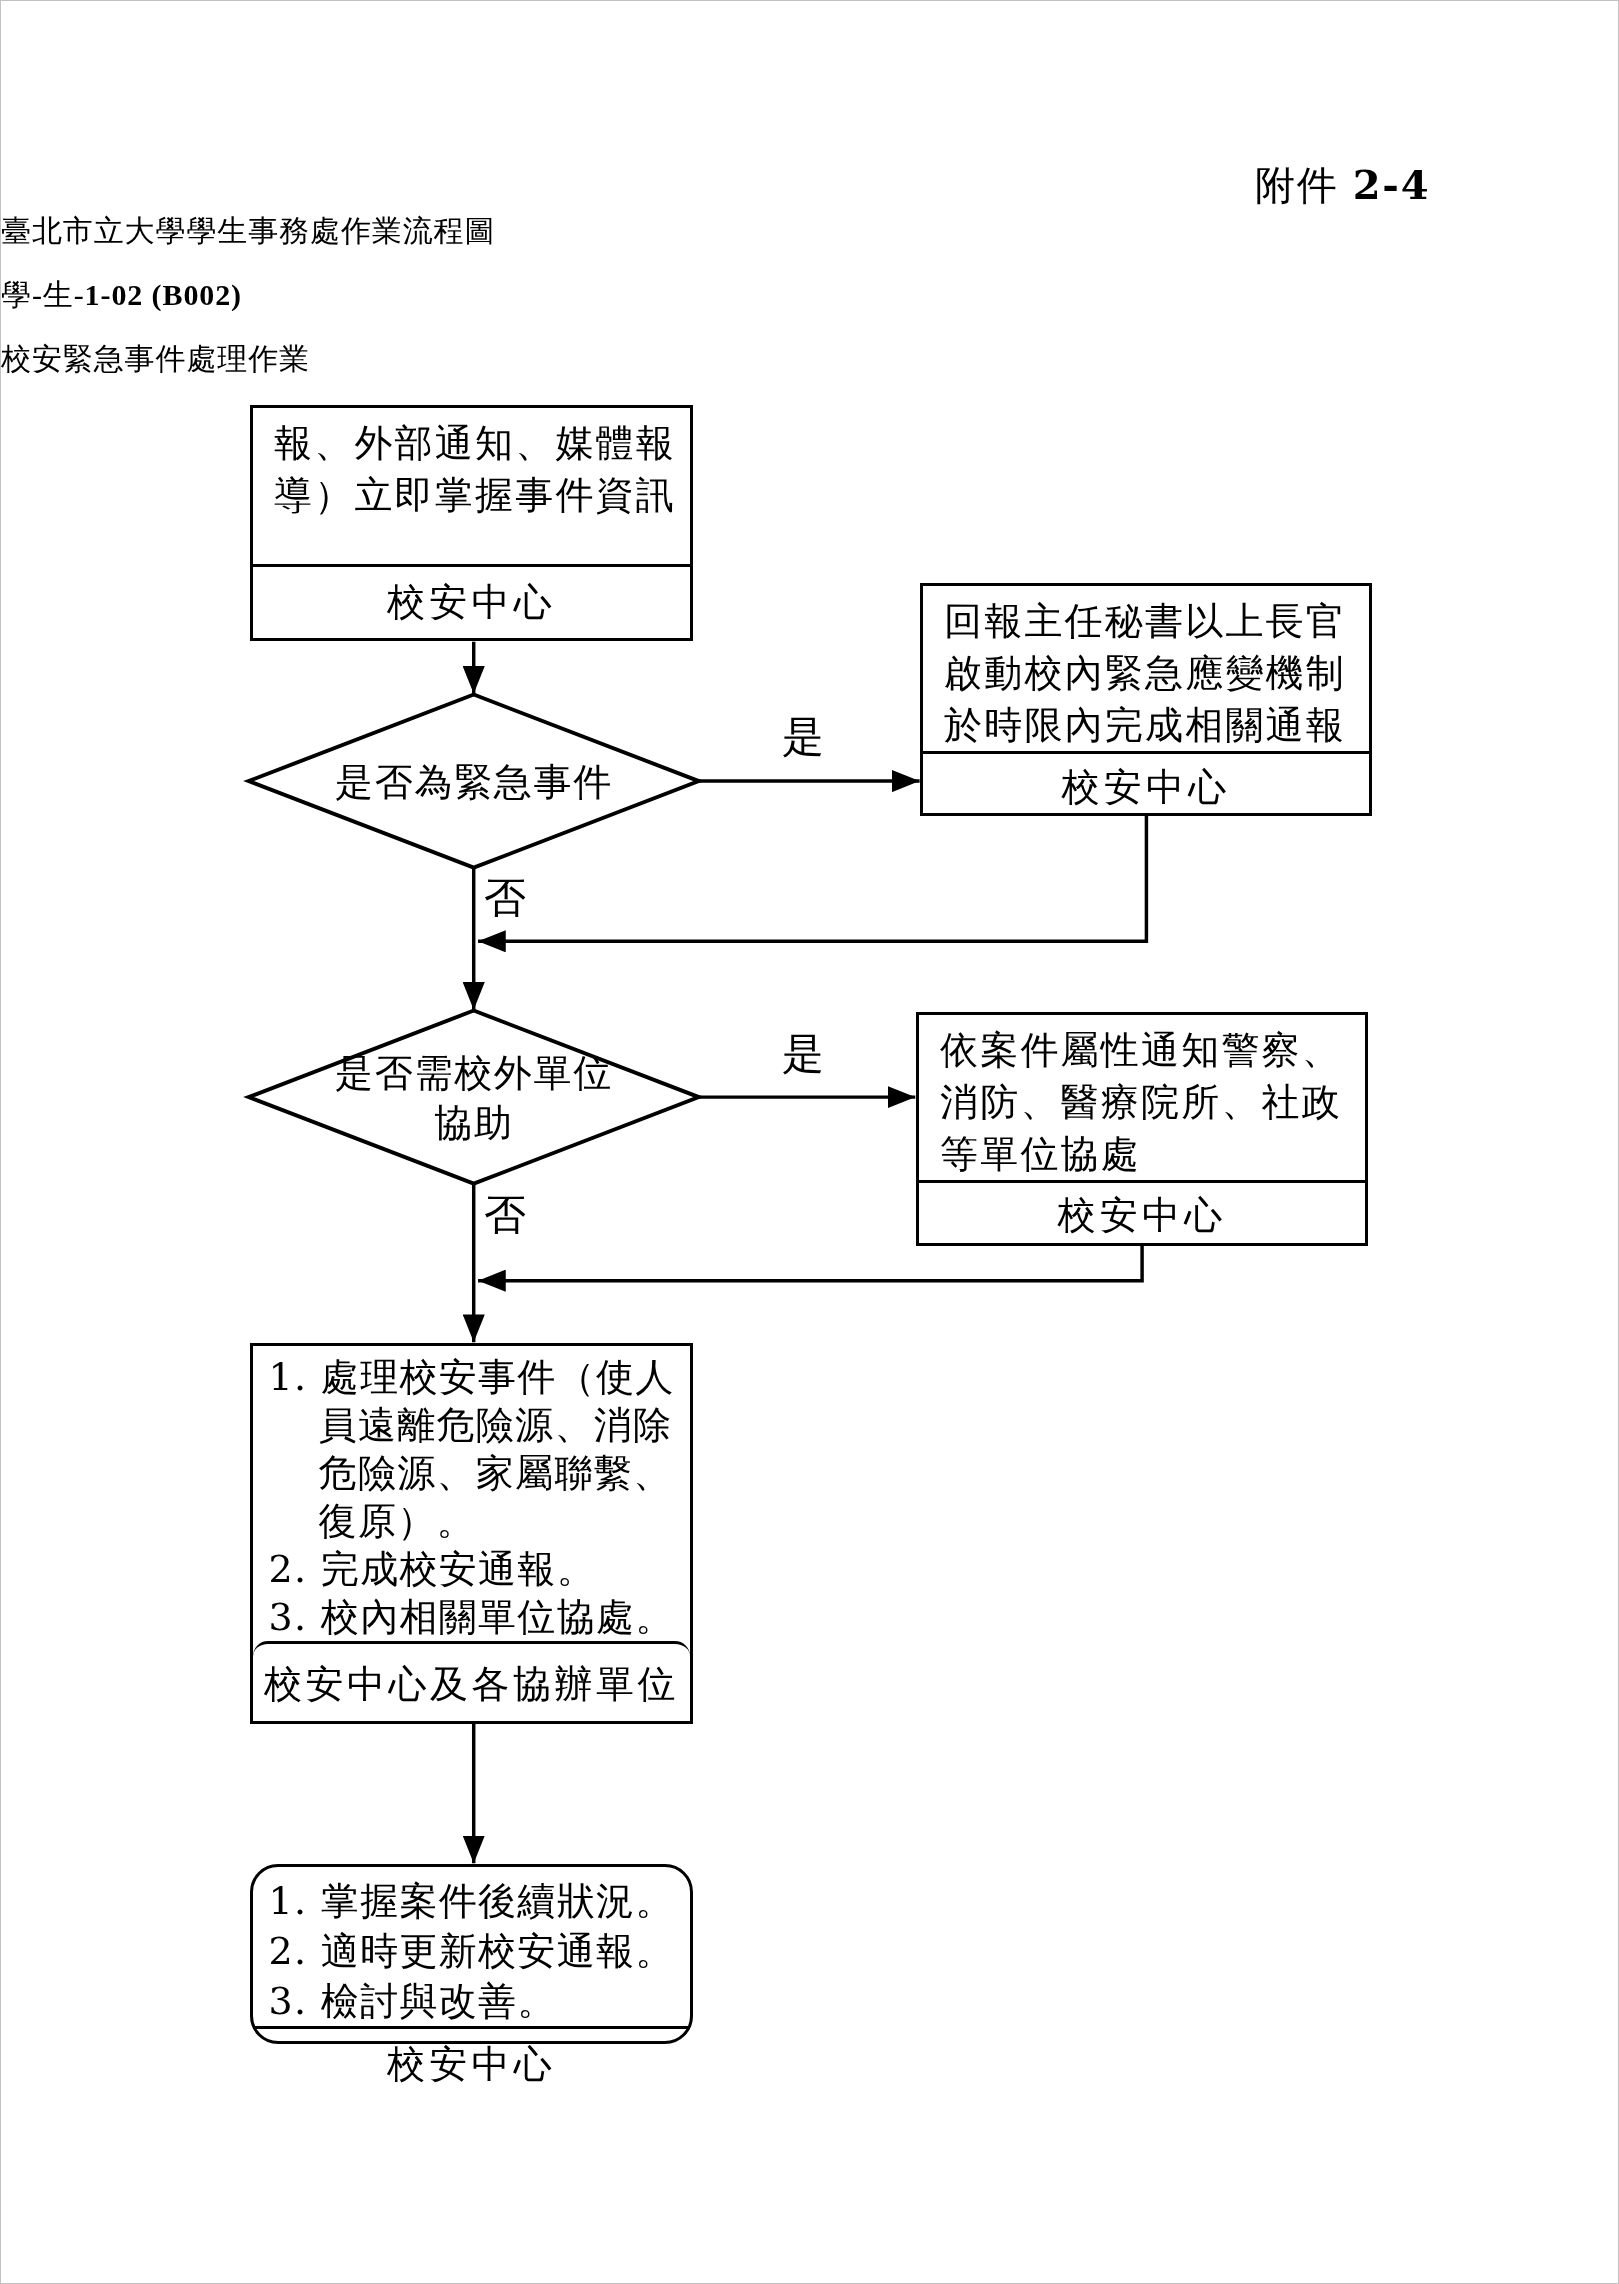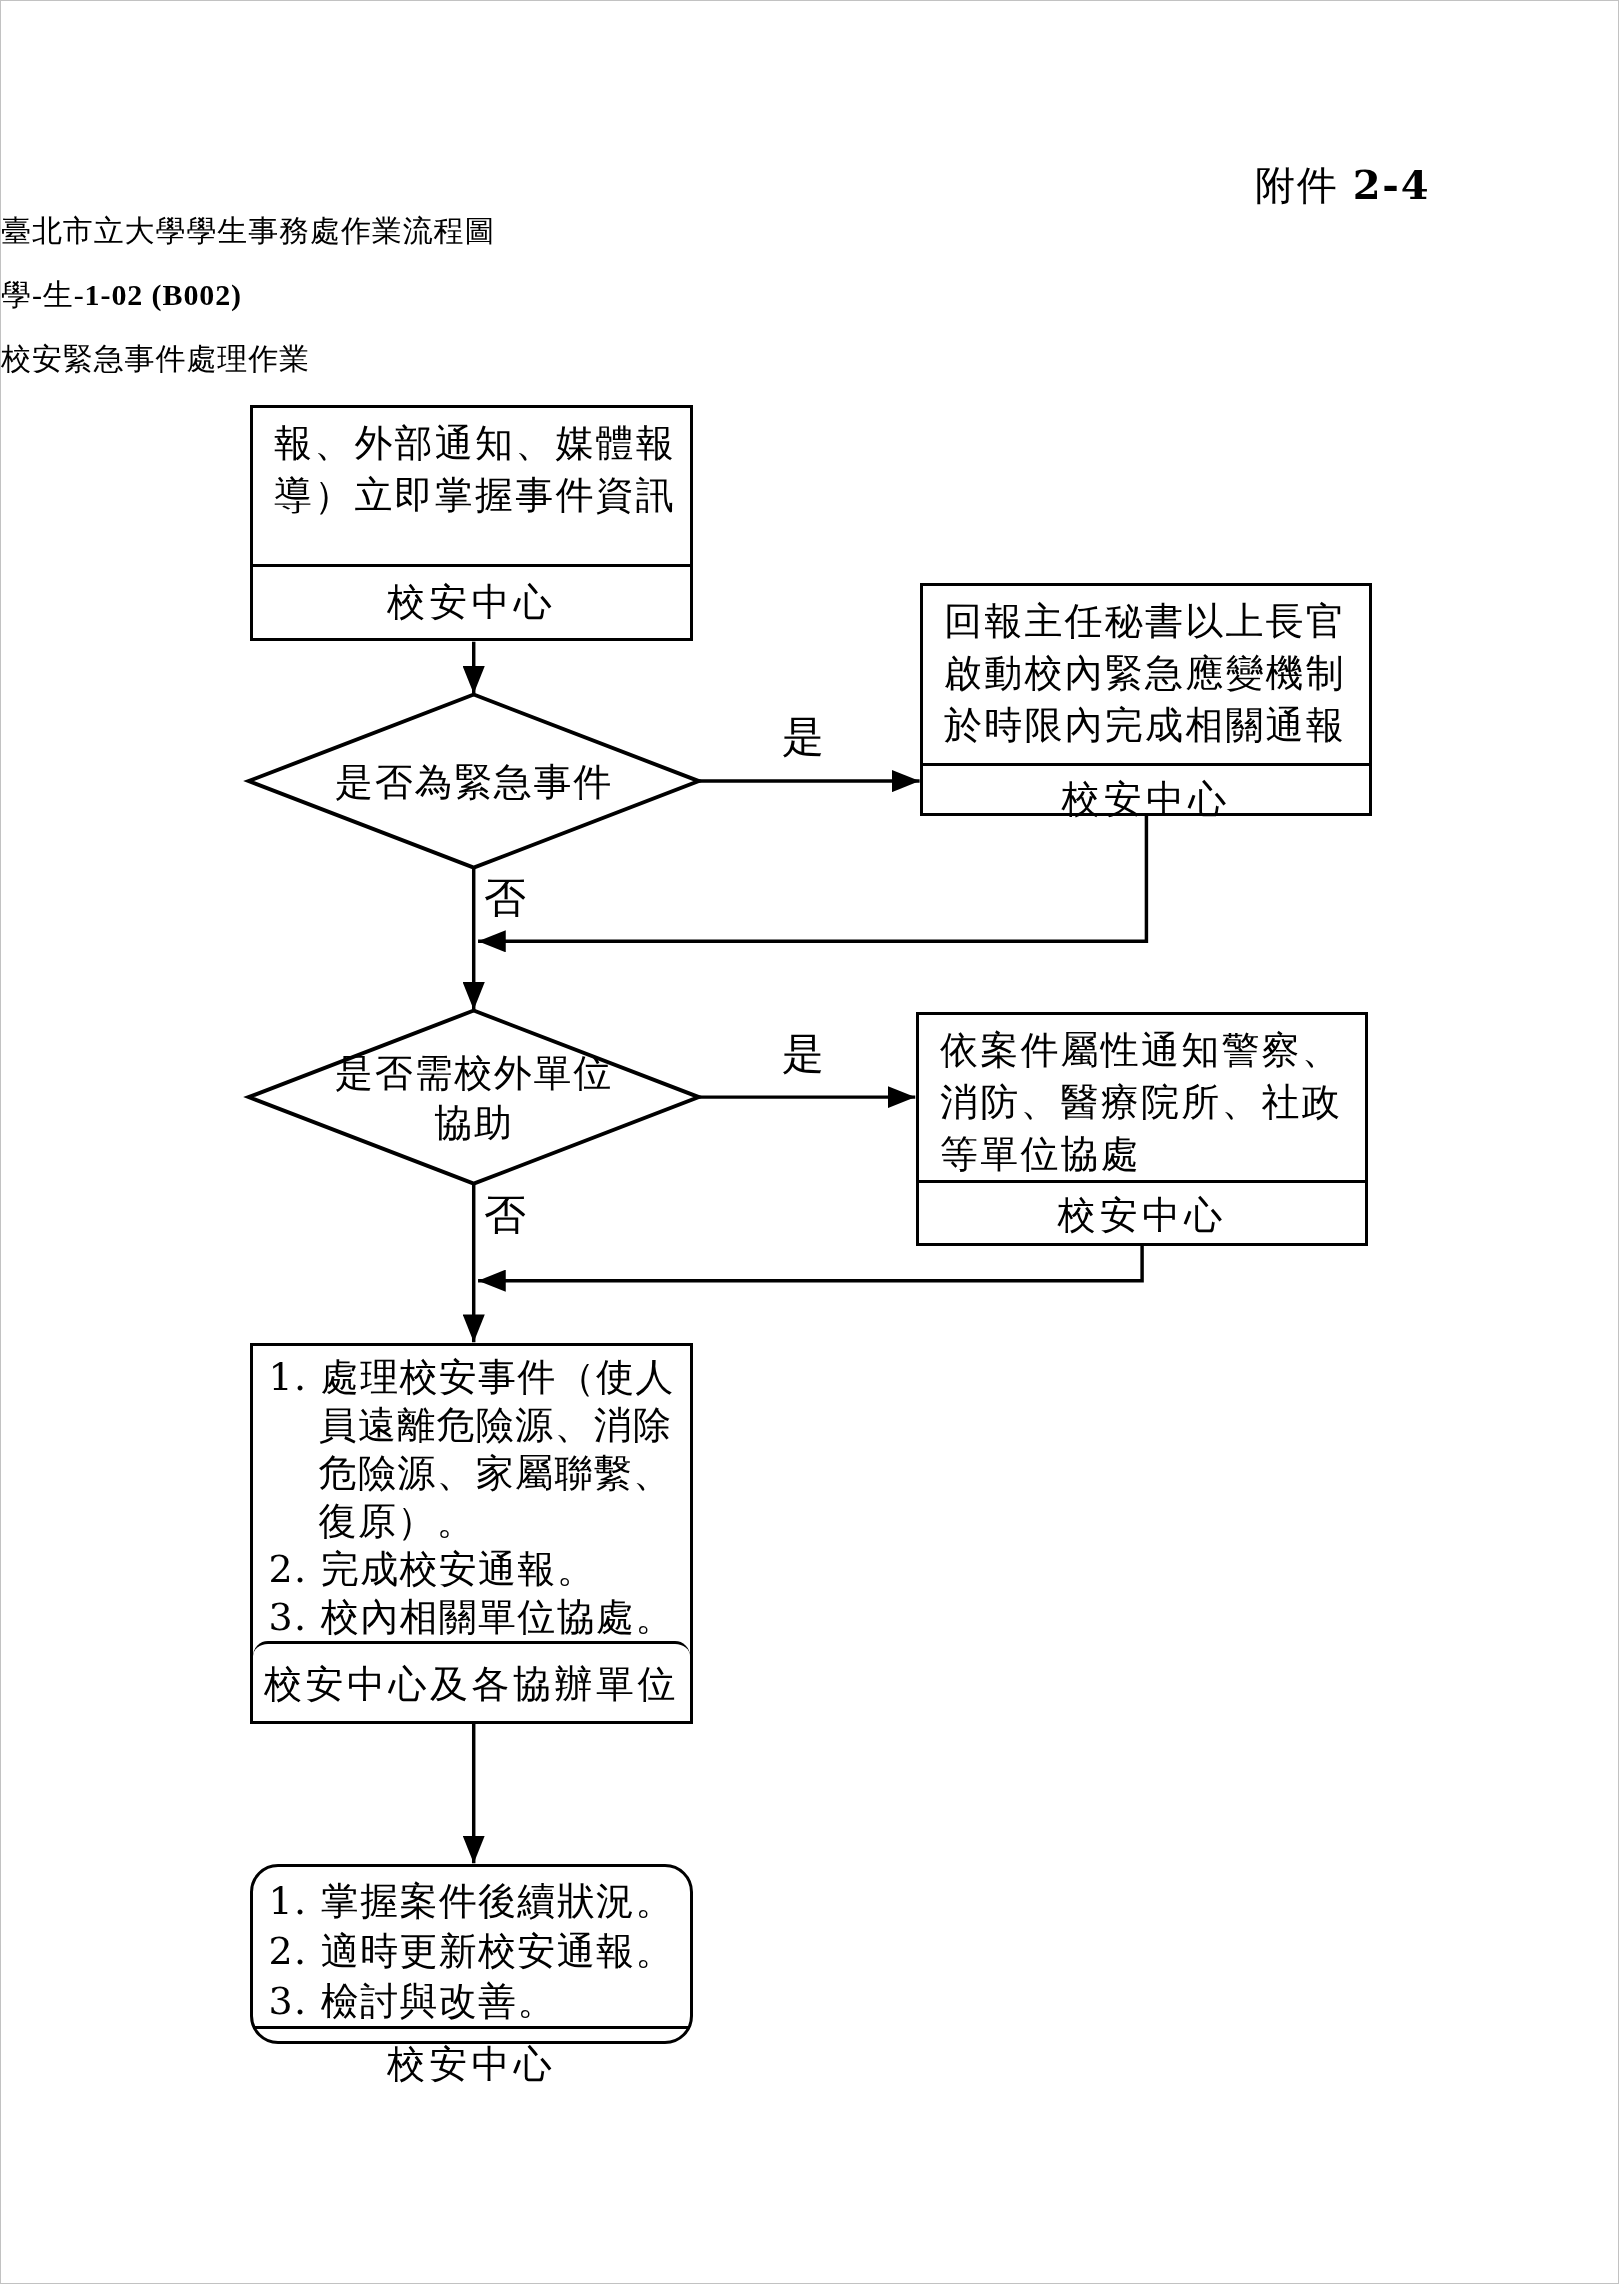--- a/index.html
+++ b/index.html
@@ -100,21 +100,21 @@
     </div>
     <div class="owner" style="height:74px;">校安中心</div>
   </div>
 
   <div class="dlabel" style="left:248px;top:694px;width:450px;height:173px;">
     <div>是否為緊急事件</div>
   </div>
   <div class="branch" style="left:781px;top:715px;">是</div>
   <div class="branch" style="left:483px;top:876px;">否</div>
 
-  <div class="fbox" style="left:919px;top:582px;width:452px;height:233px;gap:12px;">
+  <div class="fbox" style="left:919px;top:582px;width:452px;height:233px;">
     <div class="body">
       <div class="fline">回報主任秘書以上長官</div>
       <div class="fline">啟動校內緊急應變機制</div>
       <div class="fline">於時限內完成相關通報</div>
     </div>
     <div class="owner" style="height:70px;">校安中心</div>
   </div>
 
   <div class="dlabel" style="left:248px;top:1010px;width:450px;height:173px;">
     <div>是否需校外單位</div>

